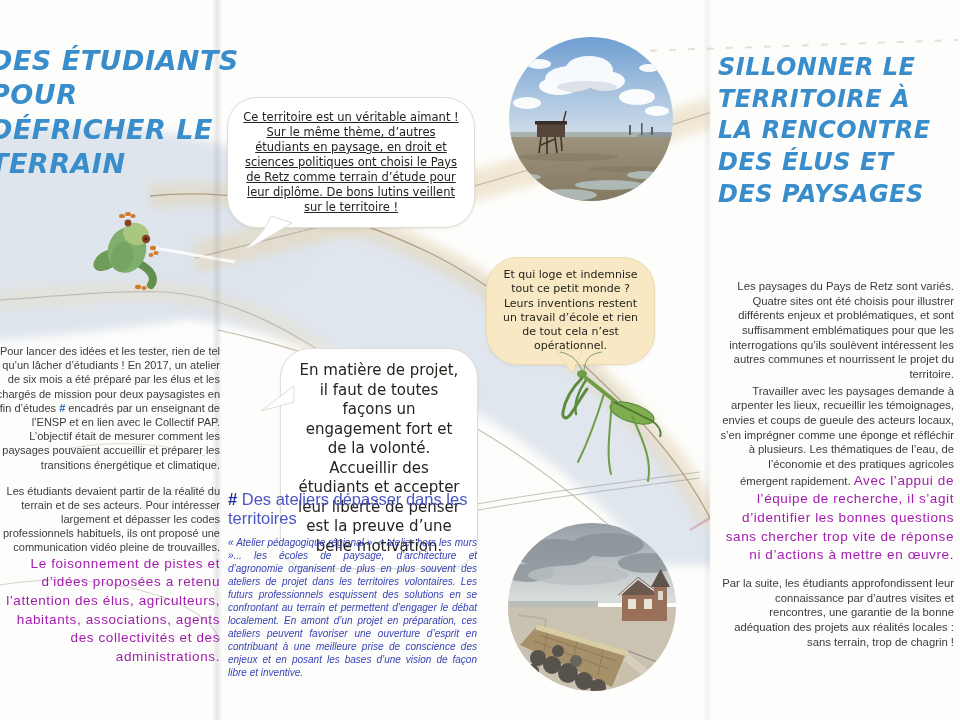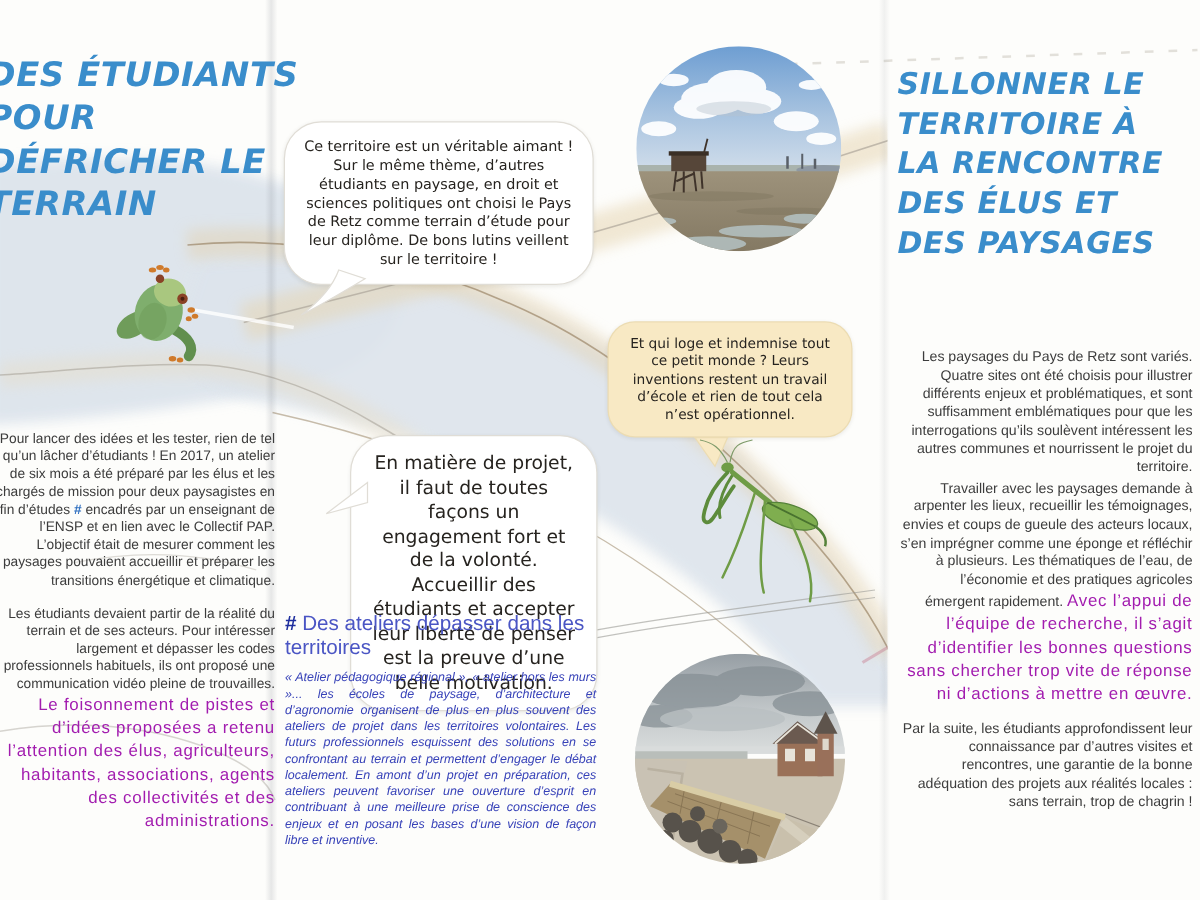--- a/index.html
+++ b/index.html
@@ -16,23 +16,23 @@
   .col p{margin:0;text-align:right;}
   .left-col p + p{margin-top:12px;}
   .right-col p.tight{margin-top:2px;}
   .right-col p.spaced{margin-top:11px;}
   .hl{color:#a21caf;font-size:13.5px;letter-spacing:.6px;line-height:1.38;}
   .hash-blue{color:#2f6fc0;font-weight:bold;}
   .bubble{background:#fff;border:1px solid #e0ddd6;border-radius:30px;
           box-shadow:0 1px 3px rgba(90,90,80,.10);
           font-family:"DejaVu Sans",sans-serif;font-size:11.5px;line-height:1.3;
           color:#26231f;text-align:center;padding:12px 14px;box-sizing:border-box;}
-  .bubble-1{left:227px;top:97px;width:248px;}
-  .bubble-2{left:486px;top:257px;width:196px;background:#f8e9c4;border-color:#ecdcb2;
-            border-radius:22px;font-size:11px;padding:10px 12px;}
+  .bubble-1{left:227px;top:97px;width:248px;text-decoration:underline;}
+  .bubble-2{left:486px;top:257px;width:169px;background:#f8e9c4;border-color:#ecdcb2;
+            border-radius:32px;font-size:11px;padding:10px 12px;}
   .bubble-3{left:280px;top:348px;width:198px;font-size:15px;}
   .tail{position:absolute;}
   .section{left:228px;top:490px;width:250px;}
   .section-heading{margin:0;font-size:16.5px;line-height:1.15;color:#4a55c4;font-weight:normal;}
   .section-heading .hash-dark{color:#1f2f9e;font-weight:bold;}
   .section-body{margin:8px 0 0 0;width:249px;font-size:10px;line-height:1.3;
                 font-style:italic;text-align:justify;color:#3742b8;}
   .fold{top:0;height:720px;pointer-events:none;}
   .fold-1{left:212px;width:10px;
      background:linear-gradient(90deg,rgba(110,115,125,0),rgba(110,115,125,.16),rgba(110,115,125,0));}

